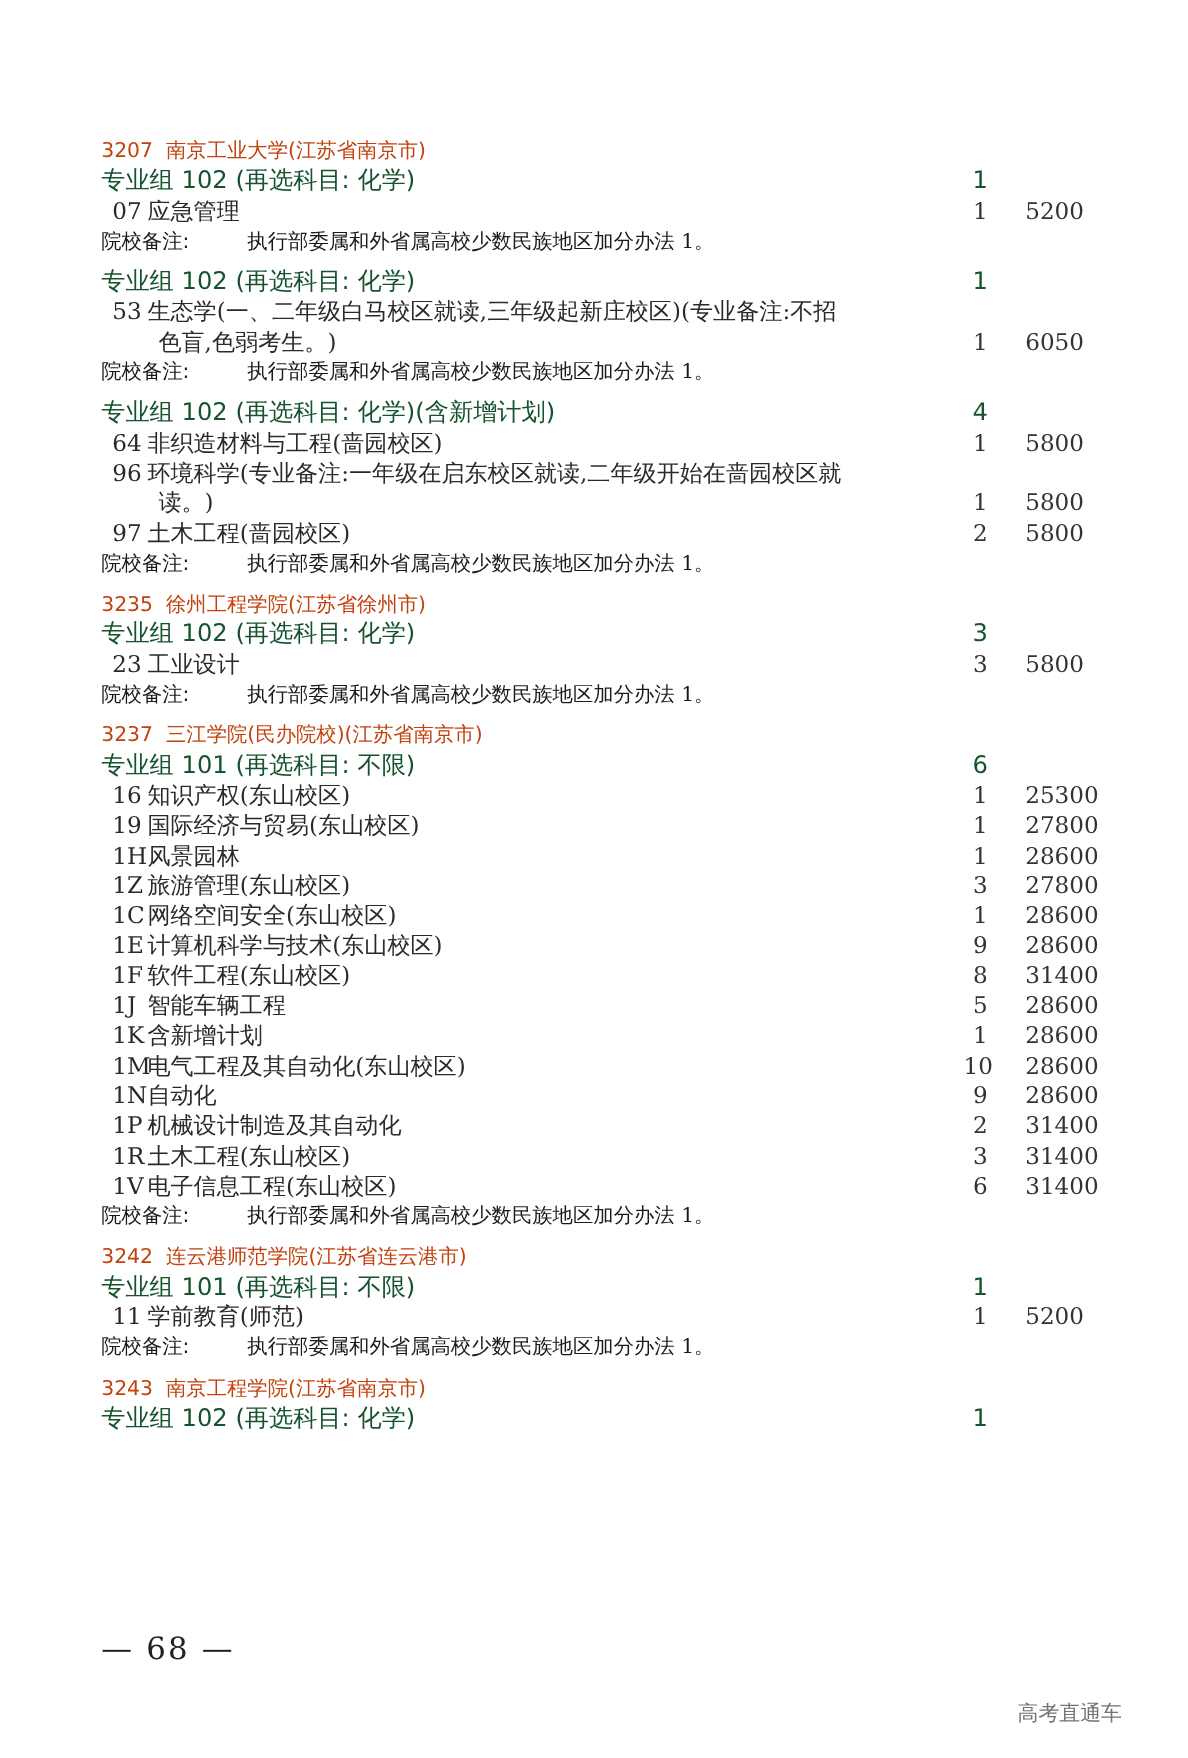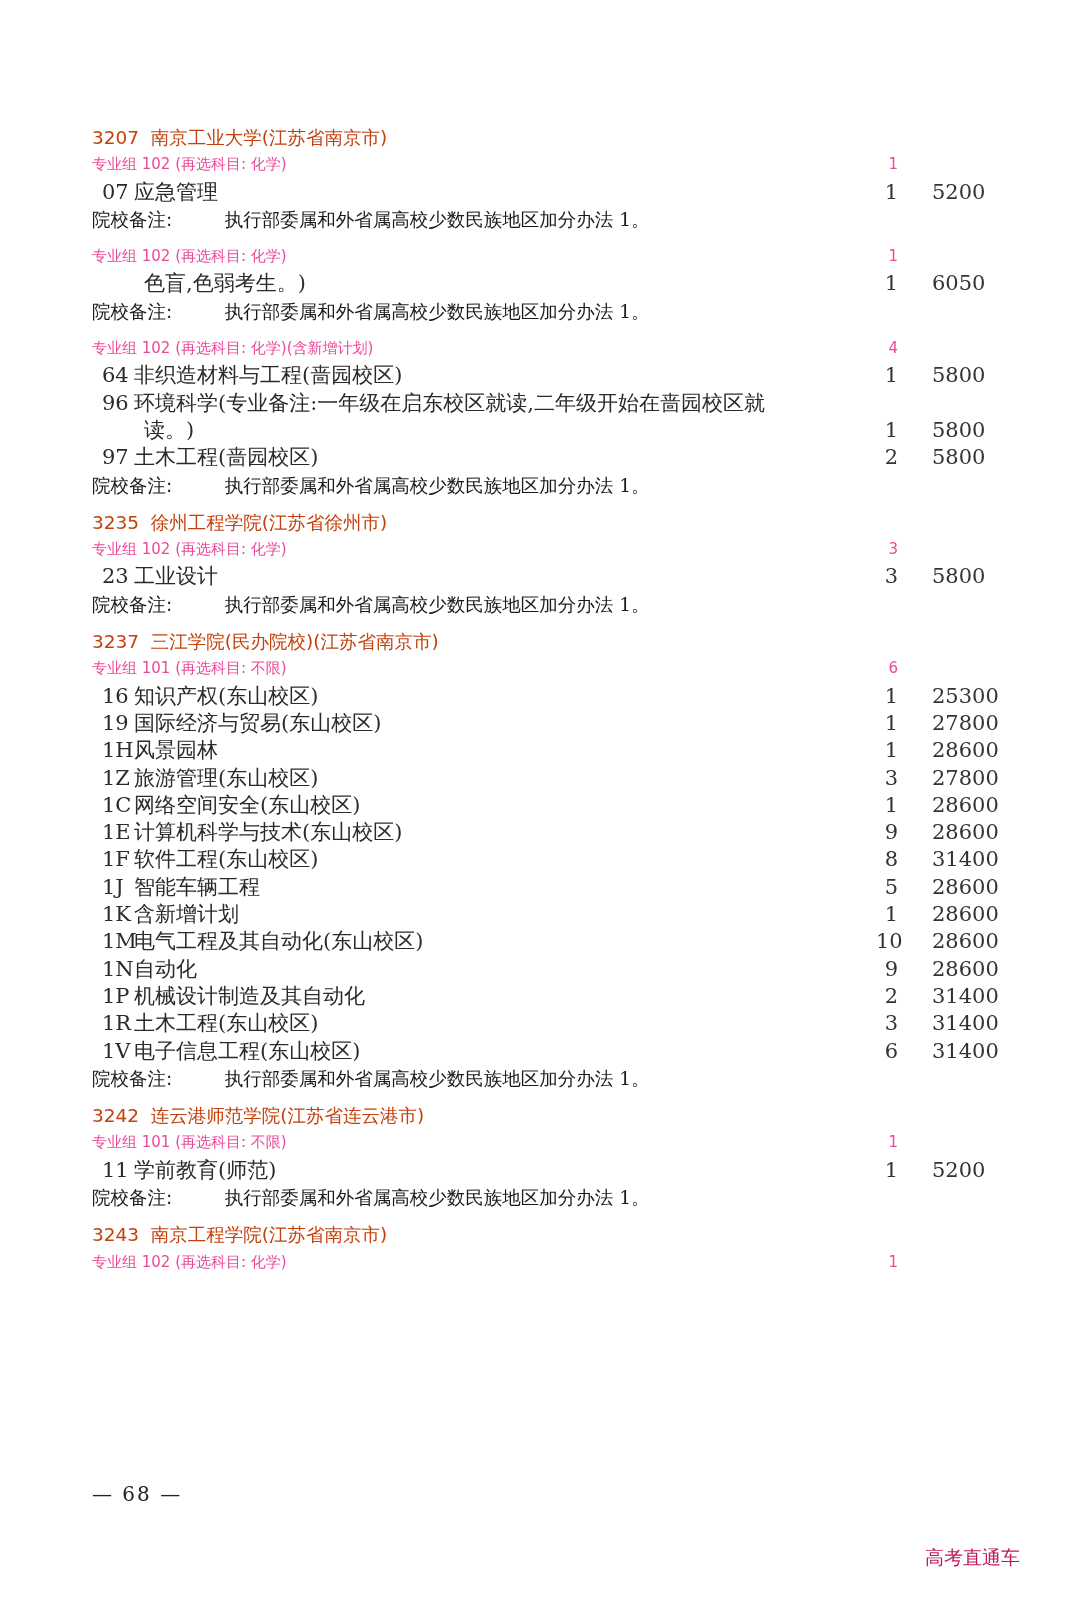--- a/index.html
+++ b/index.html
@@ -1,33 +1,33 @@
 <!DOCTYPE html>
 <html><head>
 <meta charset="utf-8">
 <style>
   html, body { margin: 0; padding: 0; background: #ffffff; }
   body { width: 1080px; height: 1598px; position: relative; overflow: hidden; color: #1a1a1a; }
   .page { position: absolute; left: 92px; top: 124px; width: 900px; }
   .row { position: relative; height: 27.3px; line-height: 27.3px; font-size: 19px; white-space: nowrap; }
   .school { font-family: "DejaVu Sans", sans-serif; font-size: 18.5px; color: #c2410c; }
-  .group { font-family: "DejaVu Sans", sans-serif; font-size: 15px; color: #ec4899; }
+  .group { font-family: "DejaVu Sans", sans-serif; font-size: 22px; color: #14532d; }
   .major { font-family: "DejaVu Serif", serif; font-size: 21px; color: #2a2a2a; padding-left: 10px; }
   .major .code { display: inline-block; width: 32px; }
   .cont { padding-left: 42px; }
   .note { font-size: 18.5px; color: #1a1a1a; }
   .note .lbl { font-family: "DejaVu Sans", sans-serif; }
   .note .txt { font-family: "DejaVu Serif", serif; margin-left: 48px; }
   .count { position: absolute; left: 784px; top: 0; width: 22px; text-align: right; }
   .count.bold { font-family: "DejaVu Sans", sans-serif; font-weight: 500; }
   .count.plain { font-family: "DejaVu Serif", serif; color: #333; }
   .fee { position: absolute; left: 840px; top: 0; font-family: "DejaVu Serif", serif; color: #333; }
   .gap { height: 10px; }
-  .pagenum { position: absolute; left: 92px; top: 1482px; font-family: "DejaVu Serif", serif; font-size: 20px; color: #222; letter-spacing: 2px; }
-  .watermark { position: absolute; left: 925px; top: 1545px; font-family: "DejaVu Sans", sans-serif; font-size: 19px; color: #be185d; }
+  .pagenum { position: absolute; left: 92px; top: 1482px; font-family: "DejaVu Serif", serif; font-size: 28px; color: #222; letter-spacing: 2px; }
+  .watermark { position: absolute; left: 925px; top: 1545px; font-family: "DejaVu Sans", sans-serif; font-size: 19px; color: #737373; }
 </style>
 </head>
 <body>
 
 <div class="page">
 
   <div>
     <div class="row school">
       <span>3207</span>&nbsp;
       <span>南京工业大学(江苏省南京市)</span>
@@ -46,20 +46,23 @@
     </div>
   </div>
   <div class="gap"></div>
 
   <div>
     <div class="row group">
       <span>专业组 102 (再选科目: 化学)</span>
       <span class="count bold">1</span>
     </div>
     <div class="row major">
+      <span class="code">53</span><span>生态学(一、二年级白马校区就读,三年级起新庄校区)(专业备注:不招</span>
+    </div>
+    <div class="row major">
       <span class="cont">色盲,色弱考生。)</span>
       <span class="count plain">1</span>
       <span class="fee">6050</span>
     </div>
     <div class="row note">
       <span class="lbl">院校备注:</span>&nbsp;<span class="txt">执行部委属和外省属高校少数民族地区加分办法 1。</span>
     </div>
   </div>
   <div class="gap"></div>
 

